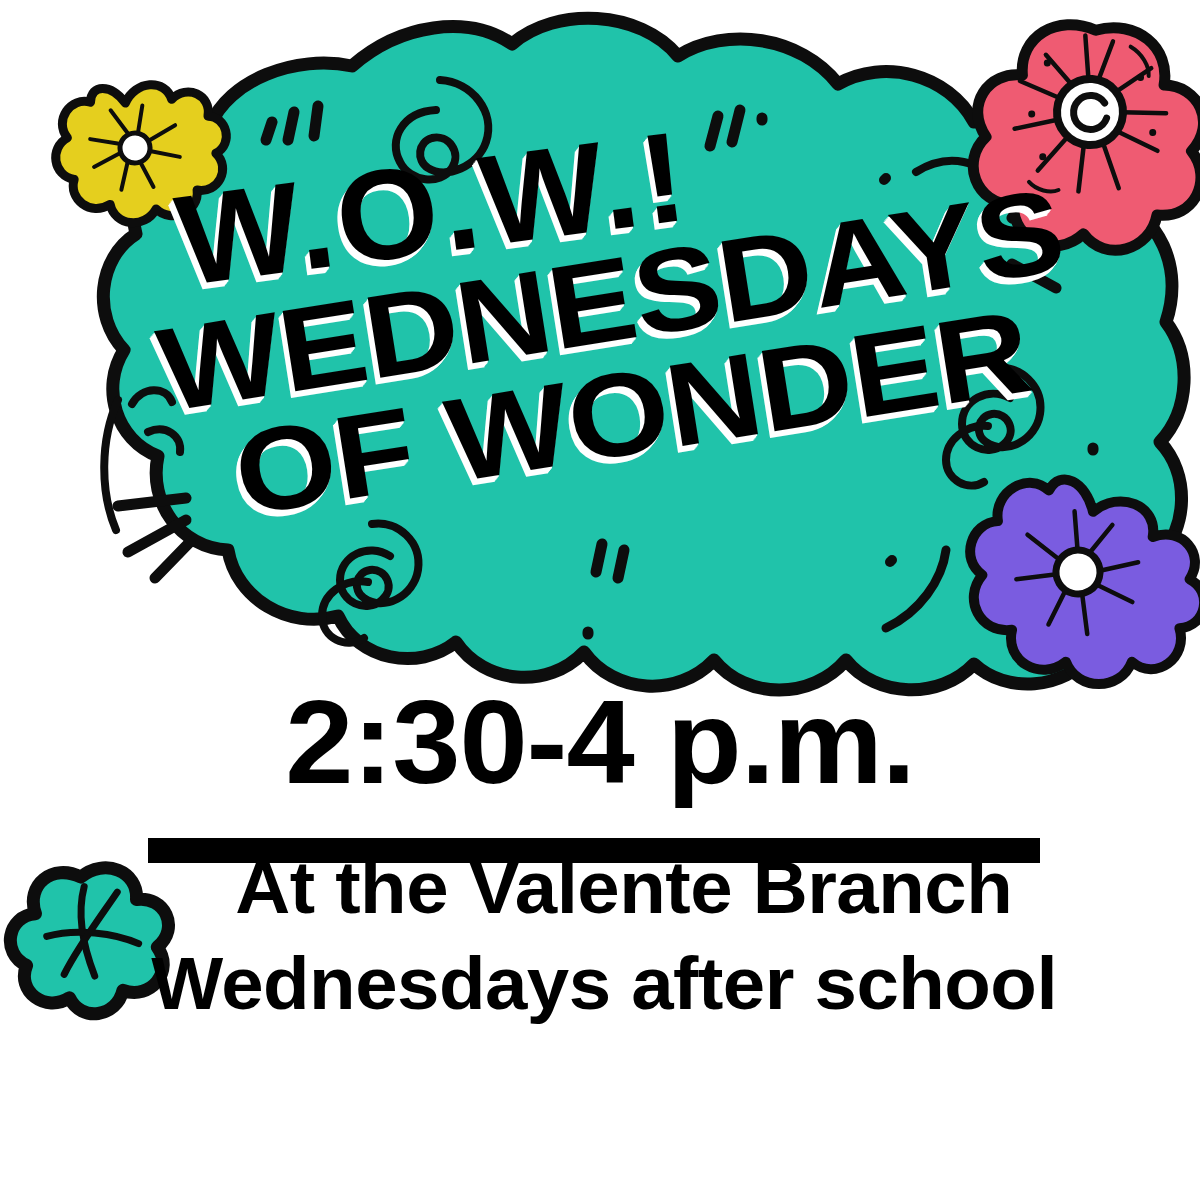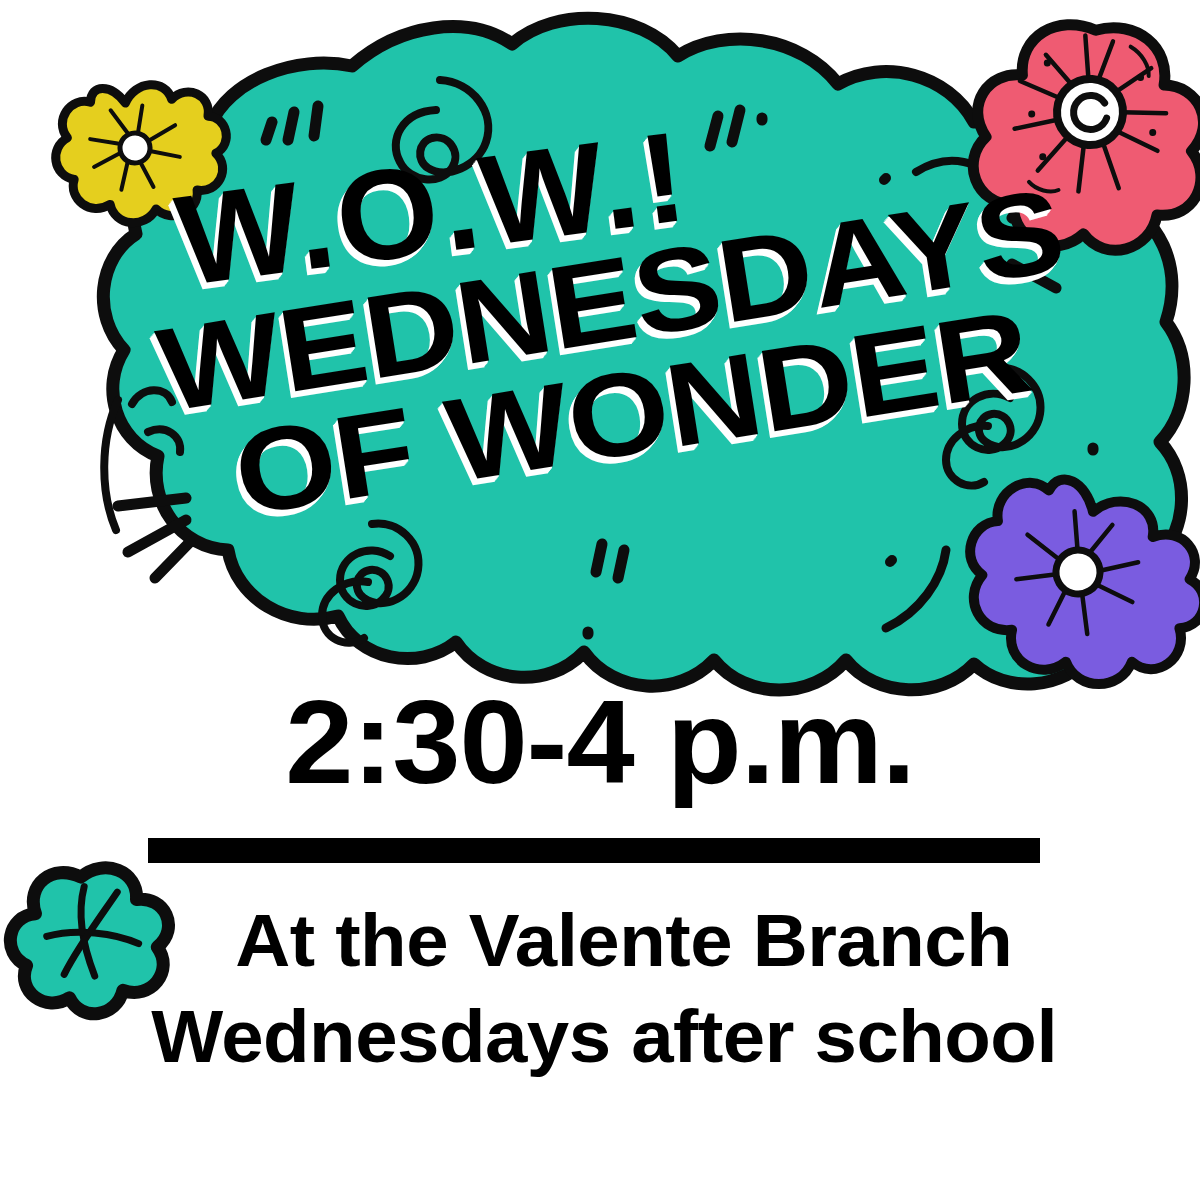--- a/index.html
+++ b/index.html
@@ -100,21 +100,21 @@
     top: 838px;
     width: 892px;
     height: 25px;
     background: #000000;
   }
 
   
   #footer-block {
     position: absolute;
     left: 0;
-    top: 893px;
+    top: 840px;
     width: 1200px;
     text-align: center;
   }
   .footer-line {
     font-family: "Liberation Sans Narrow", "Liberation Sans", "DejaVu Sans", sans-serif;
     font-weight: 700;
     font-size: 74px;
     line-height: 96px;
     color: #000000;
     letter-spacing: -0.5px;

